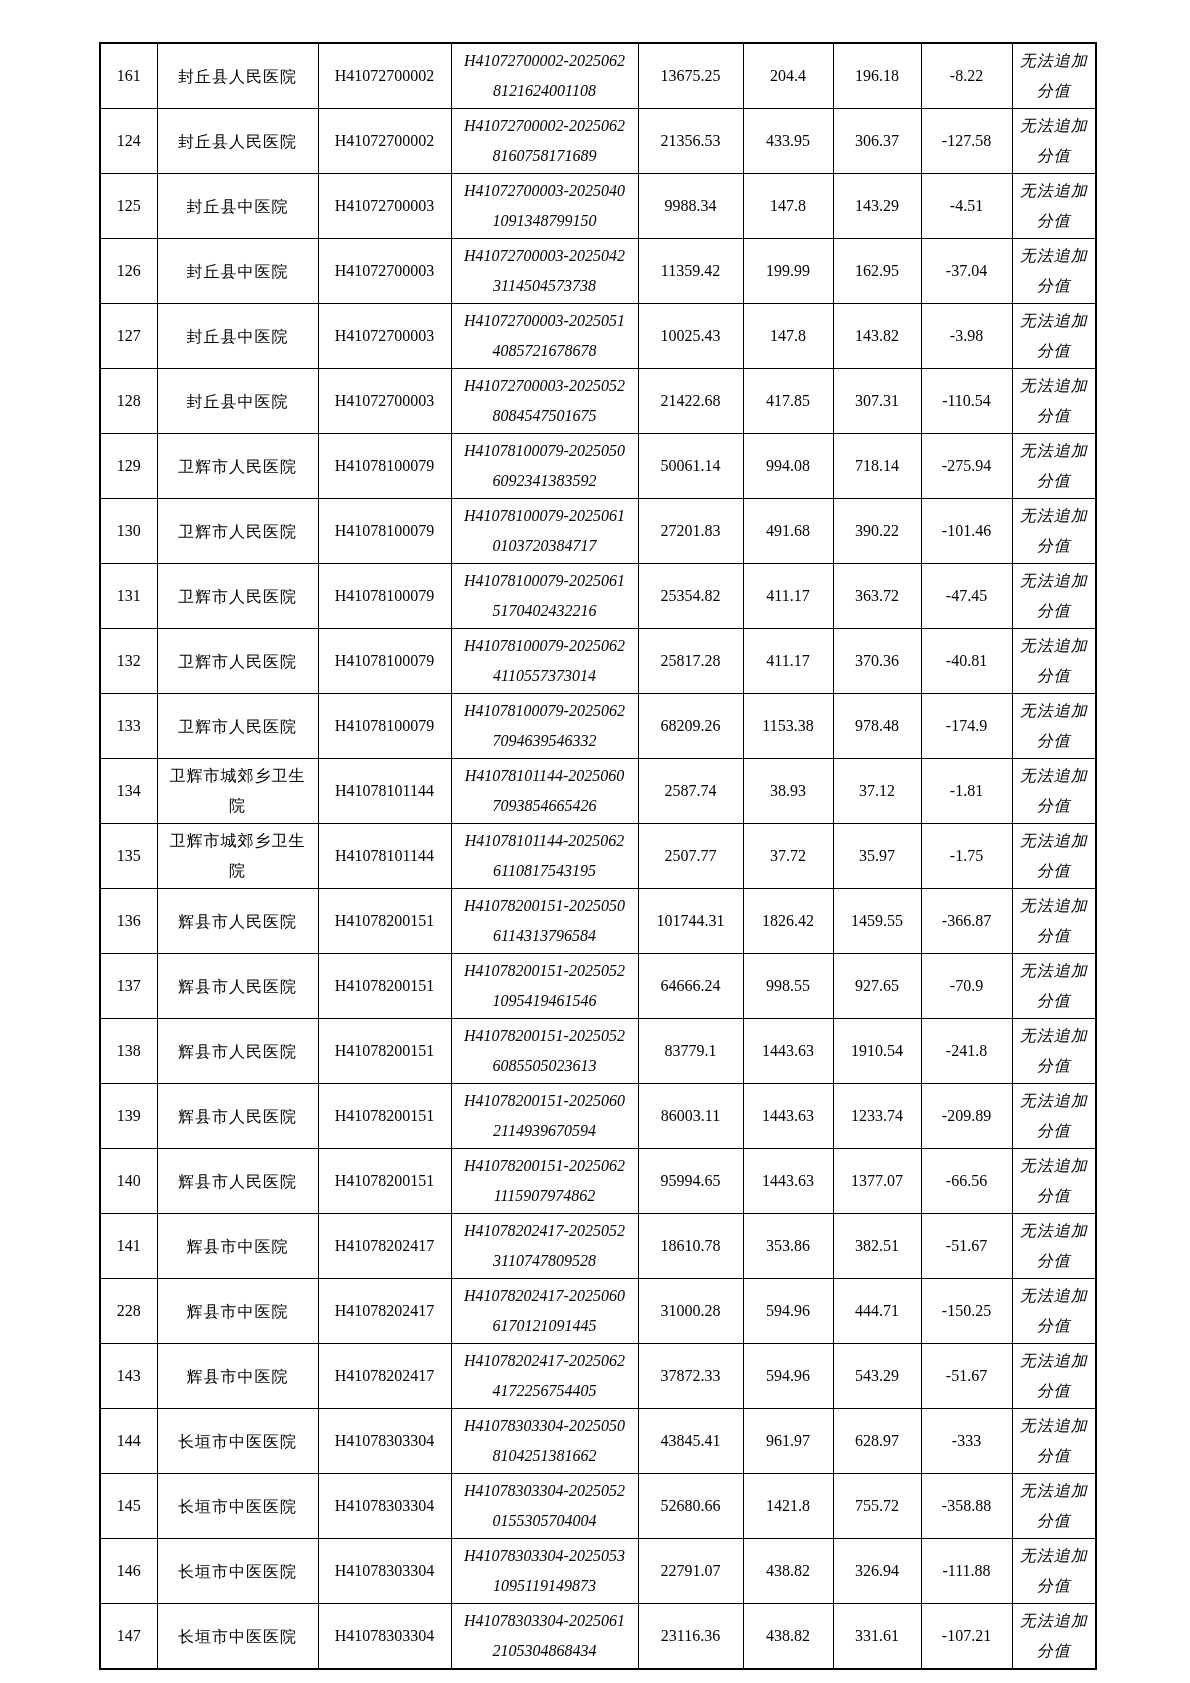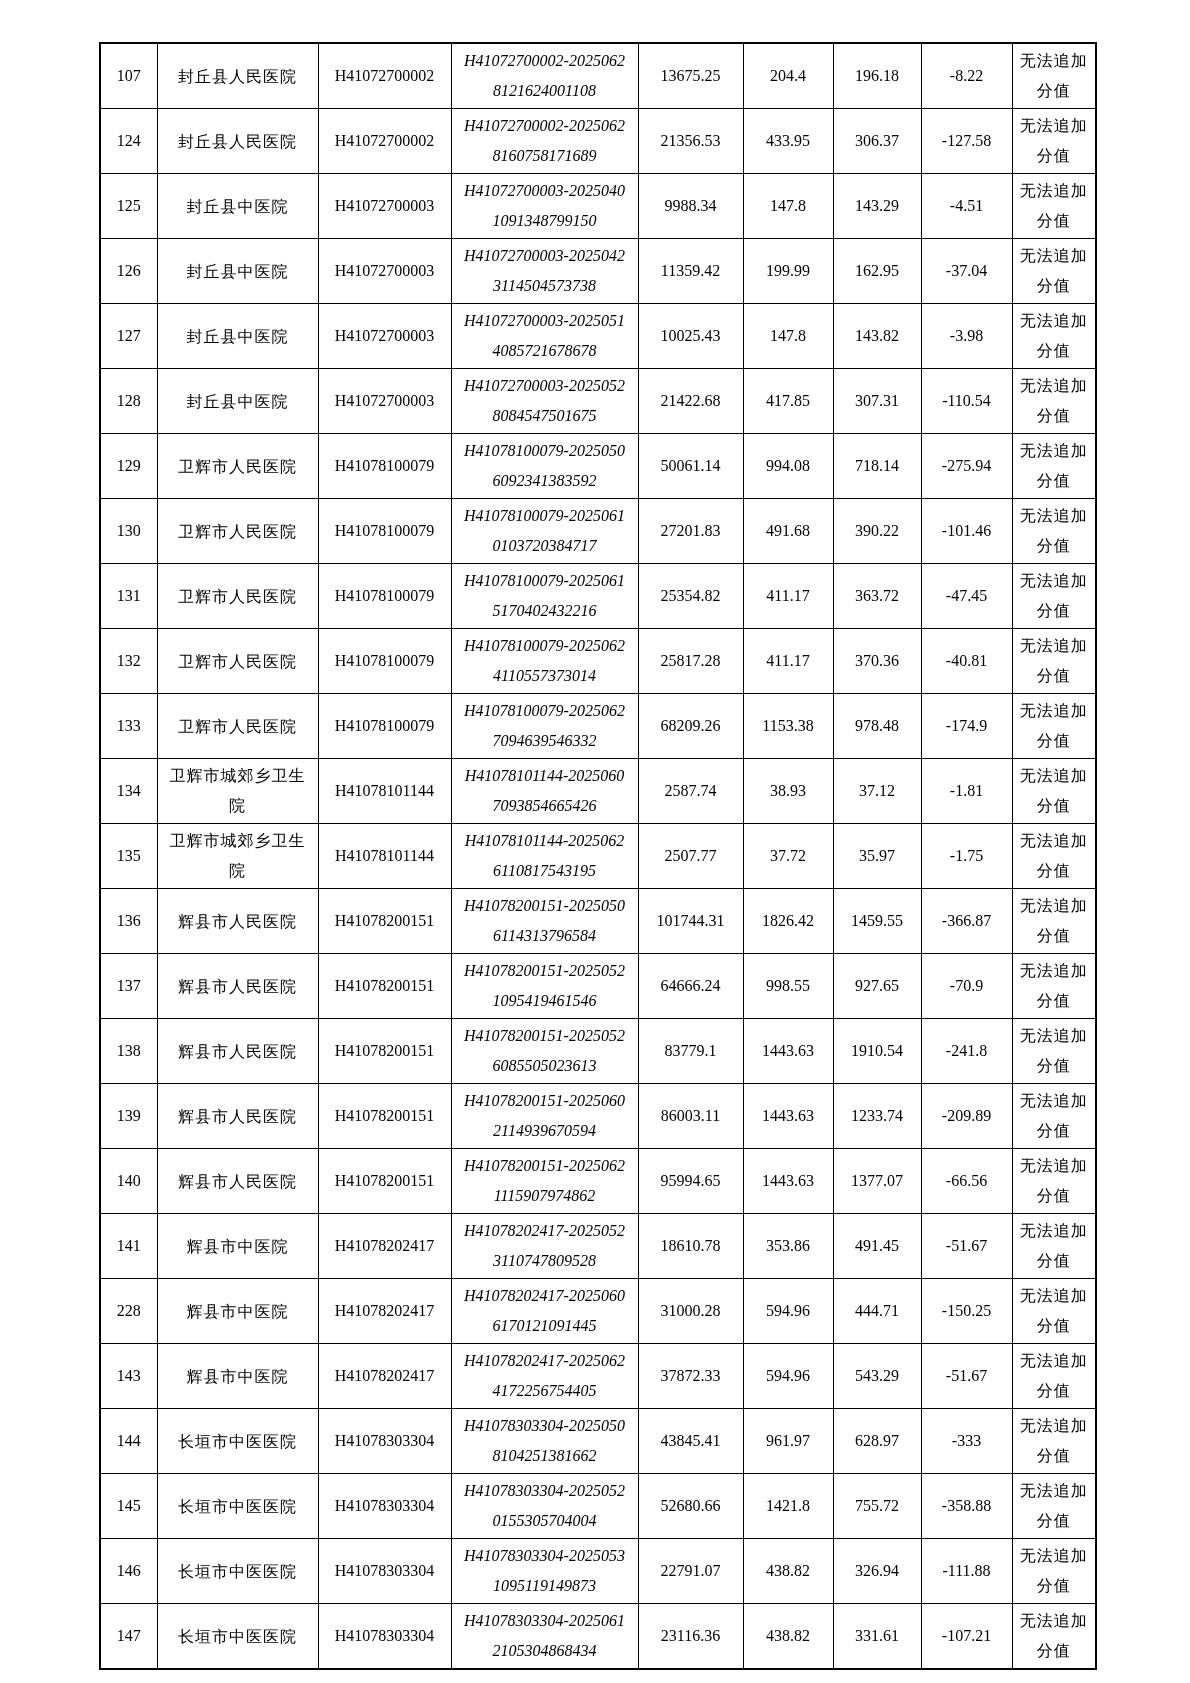--- a/index.html
+++ b/index.html
@@ -39,20 +39,21 @@
     max-width: 142px;
     letter-spacing: 1px;
     vertical-align: middle;
     font-family: Liberation Serif, serif;
   }
   .remark-narrow {
     display: inline-block;
     width: 68px;
     letter-spacing: 1px;
     vertical-align: middle;
+    font-style: italic;
   }
   .num { white-space: nowrap; }
 </style>
 </head>
 <body>
 
 <div class="page">
   <table class="report">
     <colgroup>
       <col style="width:57px">
@@ -60,21 +61,21 @@
       <col style="width:133px">
       <col style="width:187px">
       <col style="width:105px">
       <col style="width:90px">
       <col style="width:88px">
       <col style="width:91px">
       <col style="width:84px">
     </colgroup>
     <tbody>
         <tr>
-          <td><span class="num">107</span></td>
+          <td><span class="num">161</span></td>
           <td><span class="wrap-narrow">封丘县人民医院</span></td>
           <td><span class="num">H41072700002</span></td>
           <td>
             <div class="id-line">H41072700002-2025062</div>
             <div class="id-line">8121624001108</div>
           </td>
           <td><span class="num">13675.25</span></td>
           <td><span class="num">204.4</span></td>
           <td><span class="num">196.18</span></td>
           <td><span class="num">-8.22</span></td>
@@ -321,21 +322,21 @@
         <tr>
           <td><span class="num">141</span></td>
           <td><span class="wrap-narrow">辉县市中医院</span></td>
           <td><span class="num">H41078202417</span></td>
           <td>
             <div class="id-line">H41078202417-2025052</div>
             <div class="id-line">3110747809528</div>
           </td>
           <td><span class="num">18610.78</span></td>
           <td><span class="num">353.86</span></td>
-          <td><span class="num">491.45</span></td>
+          <td><span class="num">382.51</span></td>
           <td><span class="num">-51.67</span></td>
           <td><span class="remark-narrow">无法追加分值</span></td>
         </tr>
         <tr>
           <td><span class="num">228</span></td>
           <td><span class="wrap-narrow">辉县市中医院</span></td>
           <td><span class="num">H41078202417</span></td>
           <td>
             <div class="id-line">H41078202417-2025060</div>
             <div class="id-line">6170121091445</div>

